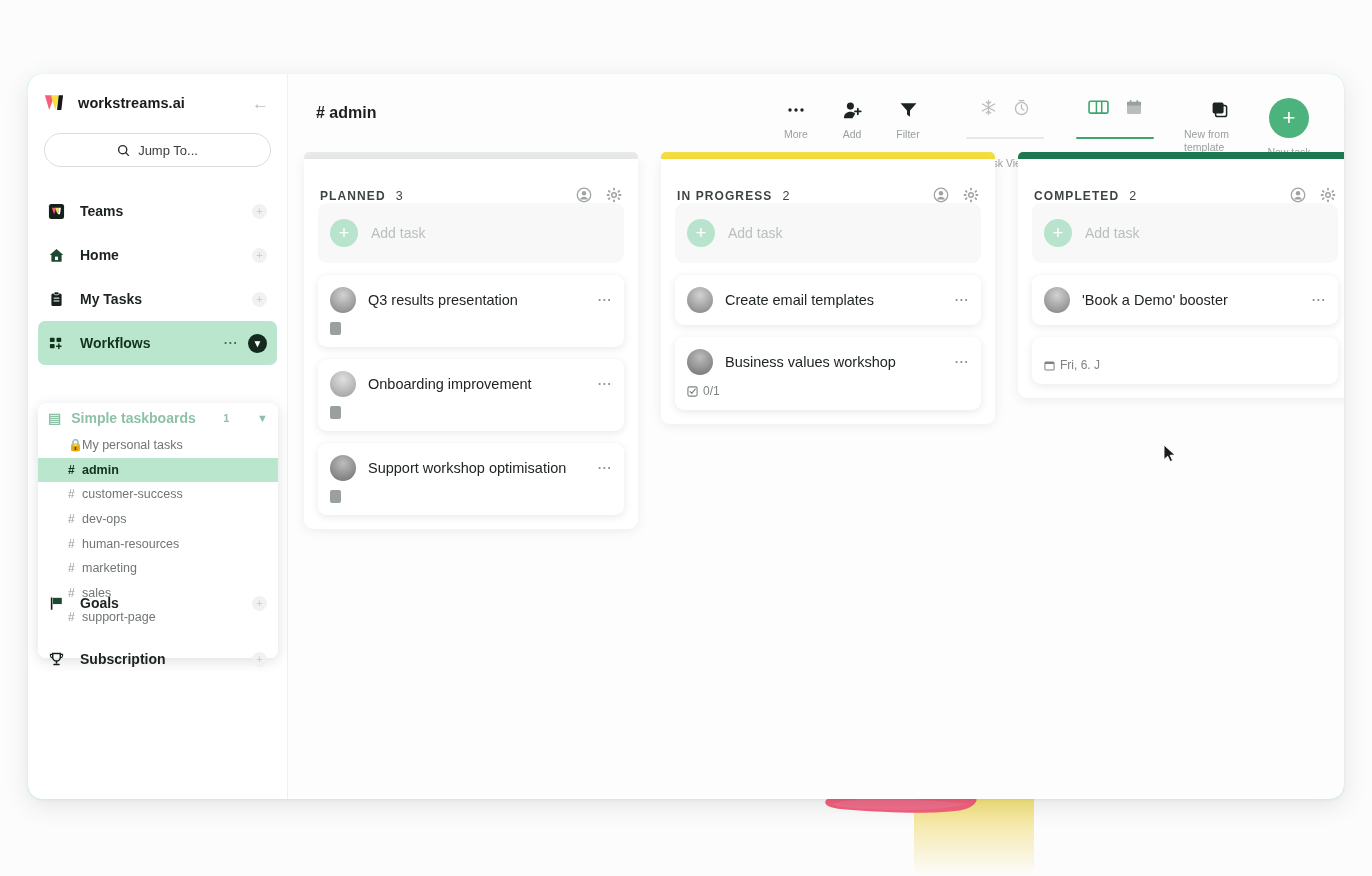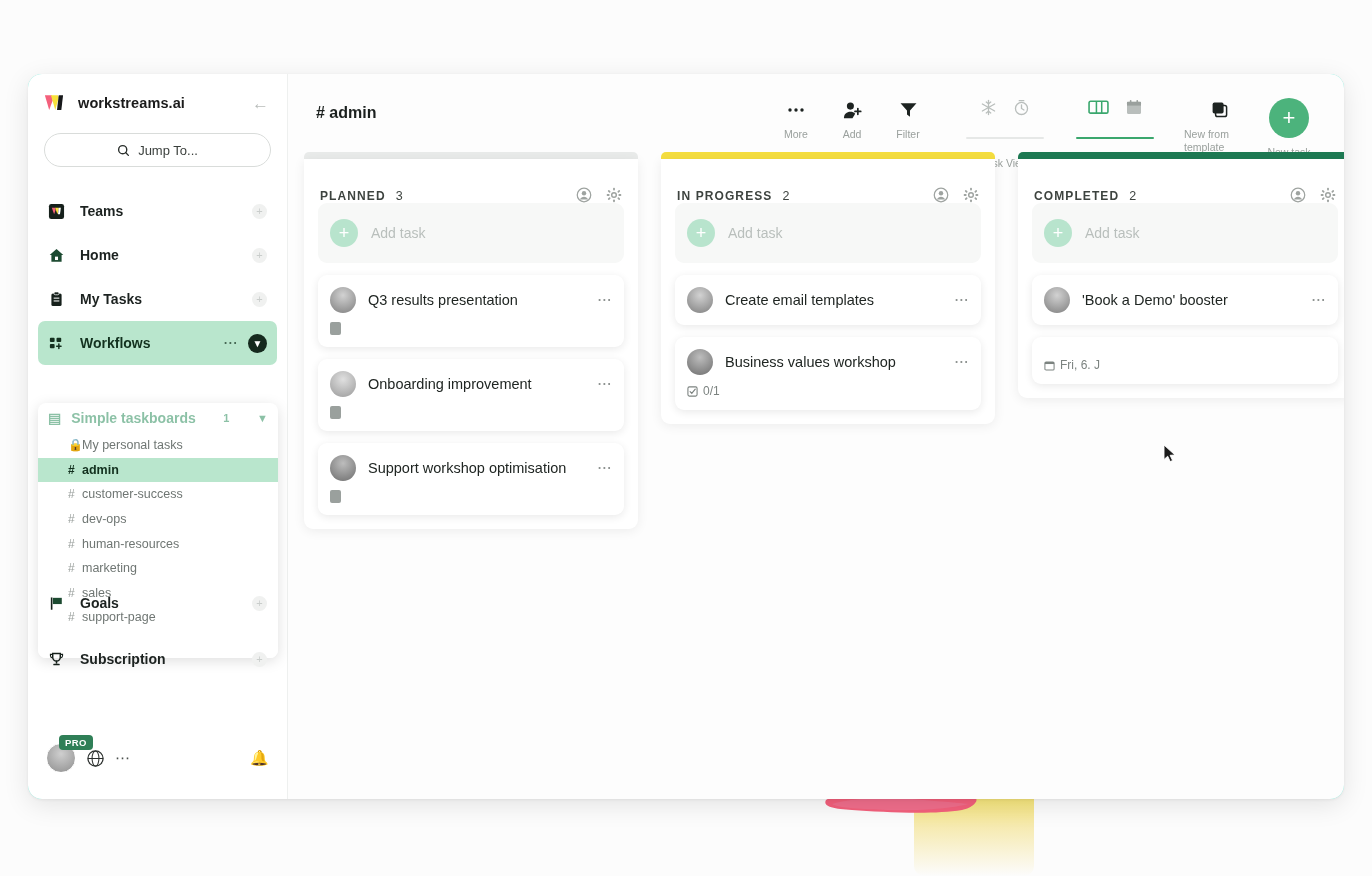--- a/index.html
+++ b/index.html
@@ -318,35 +318,20 @@
                 <path d="M13 3.6 H15.4 v1.4 a2.6 2.6 0 0 1 -2.4 2.4" fill="none" stroke="#16201b" stroke-width="1.2"></path>
                 <rect x="8.2" y="10.4" width="1.6" height="3" fill="#16201b"></rect>
                 <rect x="5.6" y="13.4" width="6.8" height="1.7" rx=".6" fill="#16201b"></rect>
               </svg>
           </span>
           <span class="nlbl">Subscription</span>
           <span class="nplus">+</span>
         </div>
       </div>
 
-      <div class="bottomnav">
-        <div class="userrow">
-          <div class="ava-wrap">
-            <div class="ava"></div>
-            <span class="pro-badge">PRO</span>
-          </div>
-          <svg width="19" height="19" viewBox="0 0 20 20">
-            <circle cx="10" cy="10" r="8" fill="none" stroke="#2b2f2d" stroke-width="1.3"></circle>
-            <ellipse cx="10" cy="10" rx="3.6" ry="8" fill="none" stroke="#2b2f2d" stroke-width="1.1"></ellipse>
-            <line x1="2" y1="10" x2="18" y2="10" stroke="#2b2f2d" stroke-width="1.1"></line>
-          </svg>
-          <span class="udots">⋯</span>
-          <span class="bell">🔔</span>
-        </div>
-      </div>
     </aside>
 
     <section class="main">
 
       <div class="topbar">
         <div class="page-title"># admin</div>
 
         <div class="tools">
 
           <div class="tool">

